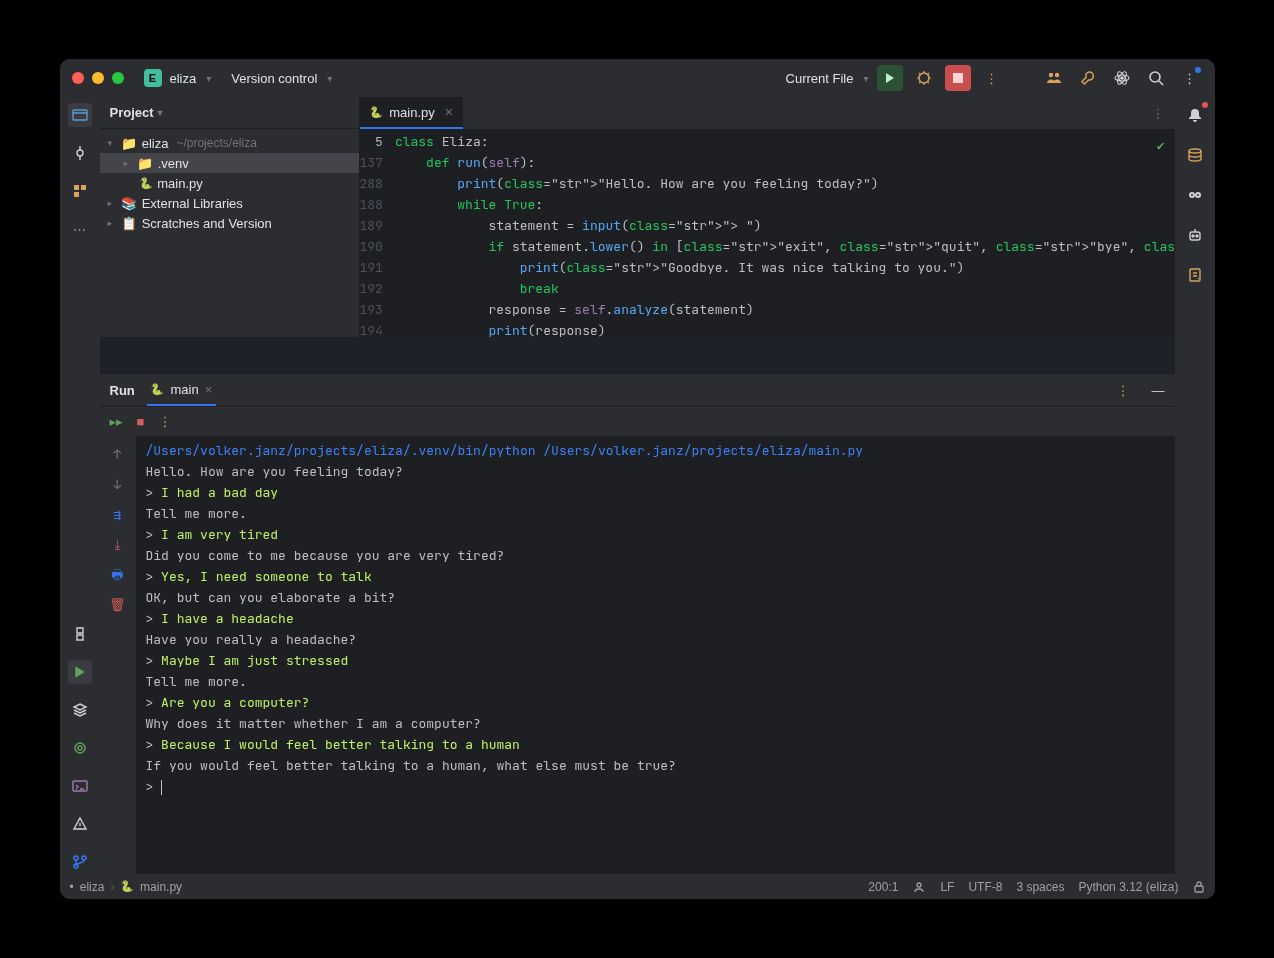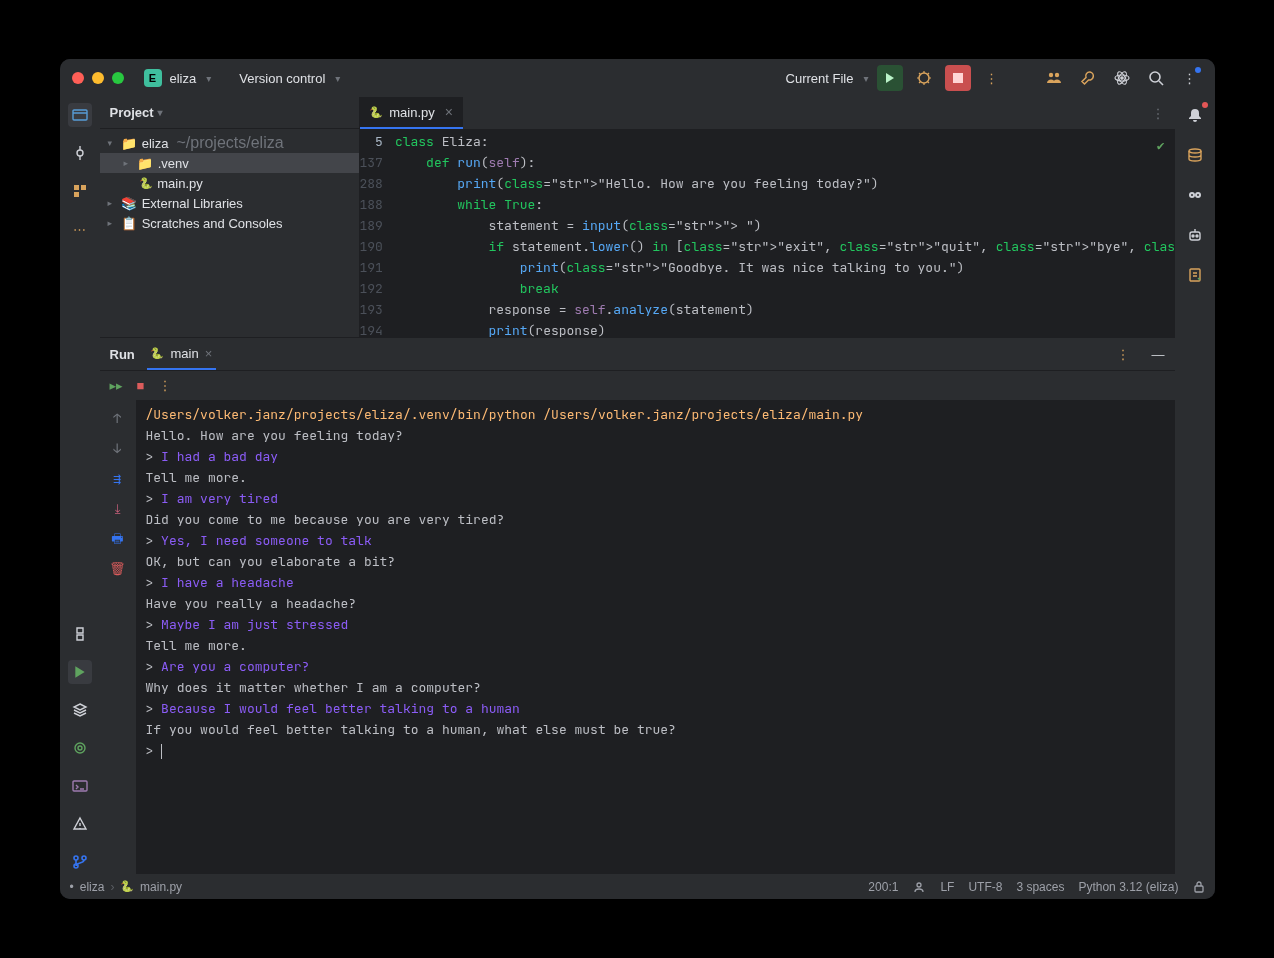--- a/index.html
+++ b/index.html
@@ -25,34 +25,34 @@
 
 .lstrip { width: 40px; background: #2b2d30; display: flex; flex-direction: column; align-items: center; padding-top: 6px; gap: 14px; }
 .lstrip .ic { width: 24px; height: 24px; display: flex; align-items: center; justify-content: center; color: #ced0d6; border-radius: 4px; }
 .lstrip .ic.active { background: #393b40; }
 .lstrip .sep-grow { flex: 1; }
 
 
 .rstrip { width: 40px; background: #2b2d30; display: flex; flex-direction: column; align-items: center; padding-top: 6px; gap: 16px; }
 .rstrip .ic { width: 24px; height: 24px; display: flex; align-items: center; justify-content: center; color: #ced0d6; }
 
-.center { flex: 1; display: flex; flex-direction: column; min-width: 0; }
+.center { flex: 1; display: flex; flex-direction: column; min-width: 0; gap: 36px; }
 
 
 .top-split { display: flex; height: 240px; }
 .proj-panel { width: 260px; background: #2b2d30; display: flex; flex-direction: column; border-right: 1px solid #1e1f22; }
 .proj-hdr { height: 32px; display: flex; align-items: center; padding: 0 10px; font-weight: 600; color: #dfe1e5; border-bottom: 1px solid #1e1f22; }
 .proj-hdr .chev { margin-left: 4px; color: #6f737a; font-size: 10px; }
 .tree { padding: 4px 0; font-size: 13px; }
 .tree-row { display: flex; align-items: center; height: 20px; padding-left: 8px; gap: 4px; color: #dfe1e5; }
 .tree-row.sel { background: #43454a; }
 .tree-row.indent1 { padding-left: 24px; }
 .tree-row.indent2 { padding-left: 40px; }
 .tree-arrow { width: 10px; color: #6f737a; font-size: 9px; }
-.tree-path { color: #6f737a; margin-left: 4px; font-size: 16px; }
+.tree-path { color: #6f737a; margin-left: 4px; font-size: 12px; }
 .folder-ic { color: #ced0d6; }
 .py-ic { color: #3b82f6; font-size: 11px; }
 
 .editor-area { flex: 1; display: flex; flex-direction: column; background: #1e1f22; min-width: 0; }
 .tabs { height: 32px; background: #2b2d30; display: flex; align-items: stretch; }
 .tab { display: flex; align-items: center; padding: 0 10px; gap: 6px; background: #1e1f22; border-bottom: 2px solid #3574f0; color: #dfe1e5; }
 .tab .close { color: #6f737a; font-size: 14px; margin-left: 4px; }
 .tab-actions { margin-left: auto; display: flex; align-items: center; padding-right: 10px; color: #6f737a; }
 
 .code-wrap { flex: 1; display: flex; font-family: "JetBrains Mono", Menlo, monospace; font-size: 13px; line-height: 21px; overflow: hidden; position: relative; }
@@ -68,22 +68,22 @@
 .run-hdr .rtab { color: #dfe1e5; font-weight: 600; }
 .run-hdr .mtab { display: flex; align-items: center; gap: 6px; color: #dfe1e5; border-bottom: 2px solid #3574f0; height: 32px; padding: 0 4px; }
 .run-hdr .close { color: #6f737a; }
 .run-toolbar { height: 30px; background: #2b2d30; display: flex; align-items: center; padding: 0 10px; gap: 14px; border-top: 1px solid #1e1f22; }
 .run-toolbar .g { color: #5fa35f; } .run-toolbar .r { color: #db5c5c; } .run-toolbar .y { color: #d9a35c; }
 
 .run-body { flex: 1; display: flex; font-family: "JetBrains Mono", Menlo, monospace; font-size: 13px; line-height: 21px; }
 .run-lstrip { width: 36px; background: #2b2d30; display: flex; flex-direction: column; align-items: center; padding-top: 8px; gap: 10px; color: #6f737a; }
 .run-lstrip .ic { width: 20px; height: 20px; display: flex; align-items: center; justify-content: center; }
 .console { flex: 1; padding: 4px 10px; white-space: pre; color: #bcbec4; overflow: auto; }
-.console .cmd { color: #fdba74; }
-.console .inp { color: #8b5cf6; }
+.console .cmd { color: #3b82f6; }
+.console .inp { color: #bef264; }
 .cursor-blink { display: inline-block; width: 1px; height: 15px; background: #bcbec4; vertical-align: middle; animation: blink 1s step-end infinite; }
 @keyframes blink { 50% { opacity: 0; } }
 
 
 .status { height: 25px; background: #2b2d30; display: flex; align-items: center; padding: 0 10px; gap: 14px; font-size: 12px; color: #9da0a8; }
 .status .crumb { display: flex; align-items: center; gap: 6px; }
 .status .sep { color: #5a5d63; }
 .status .spacer { flex: 1; }
 .lock { color: #9da0a8; }
 
@@ -96,21 +96,21 @@
 
   <div class="titlebar">
     <div class="traffic">
       <div class="tl tl-r"></div>
       <div class="tl tl-y"></div>
       <div class="tl tl-g"></div>
     </div>
     <div class="proj-badge">E</div>
     <span class="lbl">eliza</span>
     <span class="chev">▾</span>
-    <span class="lbl" style="margin-left:20px;">Version control</span>
+    <span class="lbl" style="margin-left:12px;">Version control</span>
     <span class="chev">▾</span>
     <div class="spacer"></div>
     <span class="lbl">Current File</span>
     <span class="chev">▾</span>
     <div class="run-btn run-green">
       <svg width="12" height="12" viewBox="0 0 12 12">
           <path d="M2 1l8 5-8 5z" fill="#baf2c8"></path>
         </svg>
     </div>
     <div class="icon-btn">
@@ -246,21 +246,21 @@
               <span>main.py</span>
             </div>
             <div class="tree-row">
               <span class="tree-arrow">▸</span>
               <span style="color:#c77b3c;">📚</span>
               <span>External Libraries</span>
             </div>
             <div class="tree-row">
               <span class="tree-arrow">▸</span>
               <span style="color:#c77b3c;">📋</span>
-              <span>Scratches and Consoles</span>
+              <span>Scratches and Version</span>
             </div>
           </div>
         </div>
 
         <div class="editor-area">
           <div class="tabs">
             <div class="tab">
               <span class="py-ic">🐍</span>
               <span>main.py</span>
               <span class="close">×</span>

